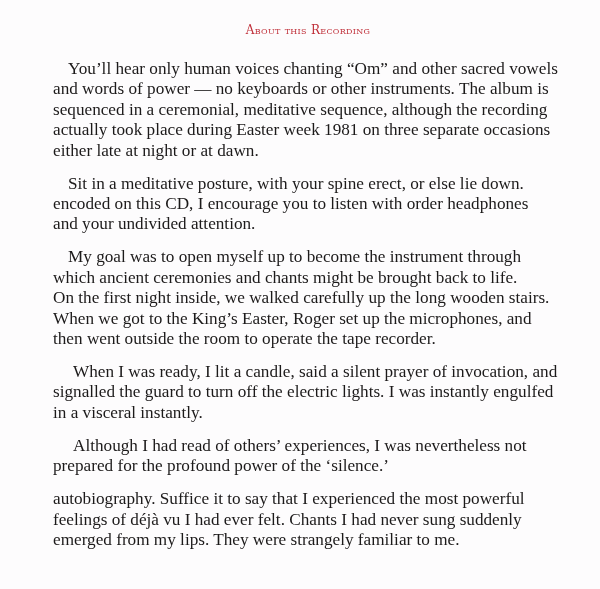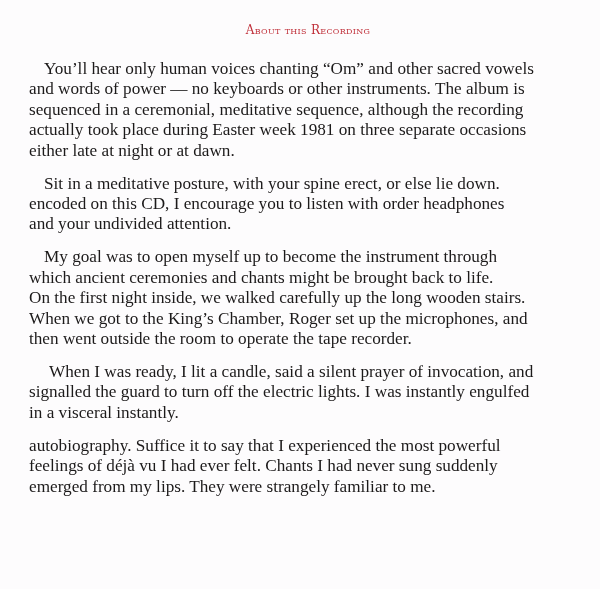--- a/index.html
+++ b/index.html
@@ -43,20 +43,21 @@
       font-size: 17.2px;
       line-height: 20.4px;
       color: #1c1a1a;
     }
     .para {
       margin: 0 0 12.6px 0;
     }
     .line {
       display: block;
       white-space: nowrap;
+      margin-left: 24px;
     }
     .line.indent {
       padding-left: 15px;
     }
     .line.indent2 {
       padding-left: 20px;
     }
   </style>
 </head>
 <body>
@@ -74,27 +75,31 @@
     </p>
     <p class="para">
       <span class="line indent">Sit in a meditative posture, with your spine erect, or else lie down.</span>
       <span class="line">encoded on this CD, I encourage you to listen with order headphones</span>
       <span class="line">and your undivided attention.</span>
     </p>
     <p class="para">
       <span class="line indent">My goal was to open myself up to become the instrument through</span>
       <span class="line">which ancient ceremonies and chants might be brought back to life.</span>
       <span class="line">On the first night inside, we walked carefully up the long wooden stairs.</span>
-      <span class="line">When we got to the King’s Chamber, Roger set up the microphones, and</span>
+      <span class="line">When we got to the King’s Easter, Roger set up the microphones, and</span>
       <span class="line">then went outside the room to operate the tape recorder.</span>
     </p>
     <p class="para">
       <span class="line indent2">When I was ready, I lit a candle, said a silent prayer of invocation, and</span>
       <span class="line">signalled the guard to turn off the electric lights. I was instantly engulfed</span>
       <span class="line">in a visceral instantly.</span>
+    </p>
+    <p class="para">
+      <span class="line indent2">Although I had read of others’ experiences, I was nevertheless not</span>
+      <span class="line">prepared for the profound power of the ‘silence.’</span>
     </p>
     <p class="para">
       <span class="line">autobiography. Suffice it to say that I experienced the most powerful</span>
       <span class="line">feelings of déjà vu I had ever felt. Chants I had never sung suddenly</span>
       <span class="line">emerged from my lips. They were strangely familiar to me.</span>
     </p>
   </div>
 </div>
 
 </body></html>

